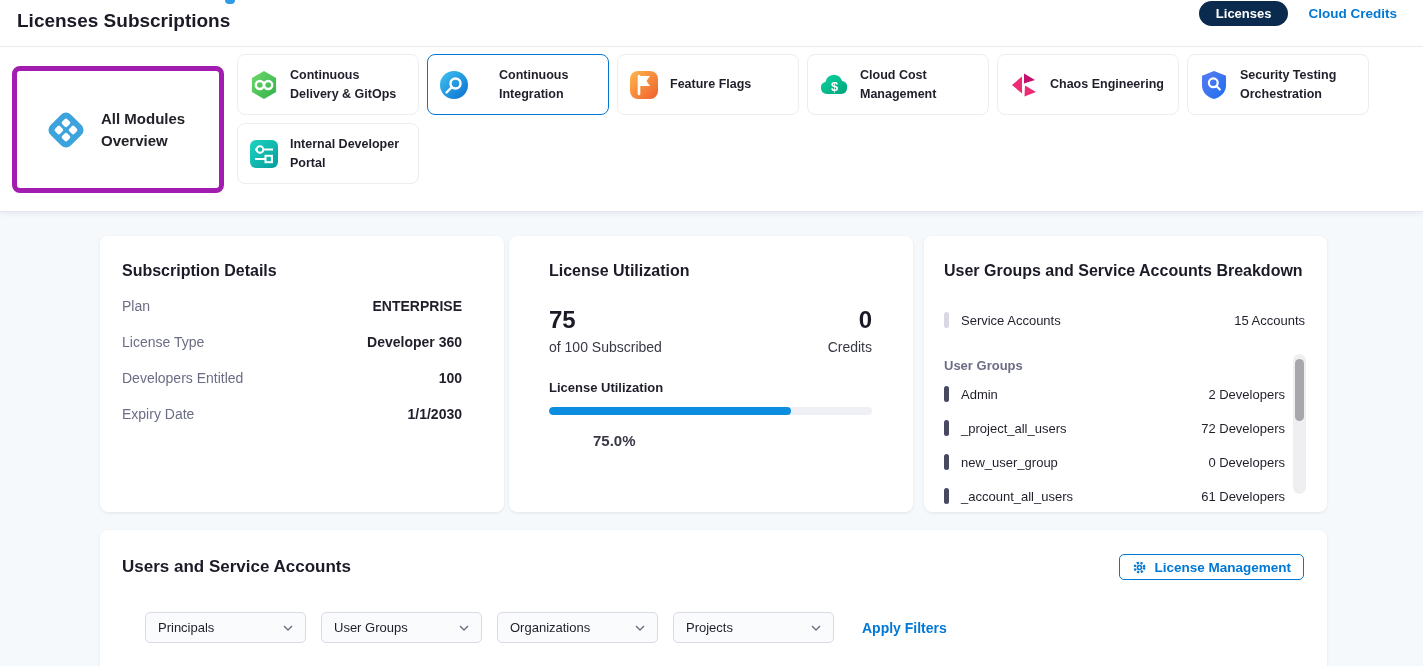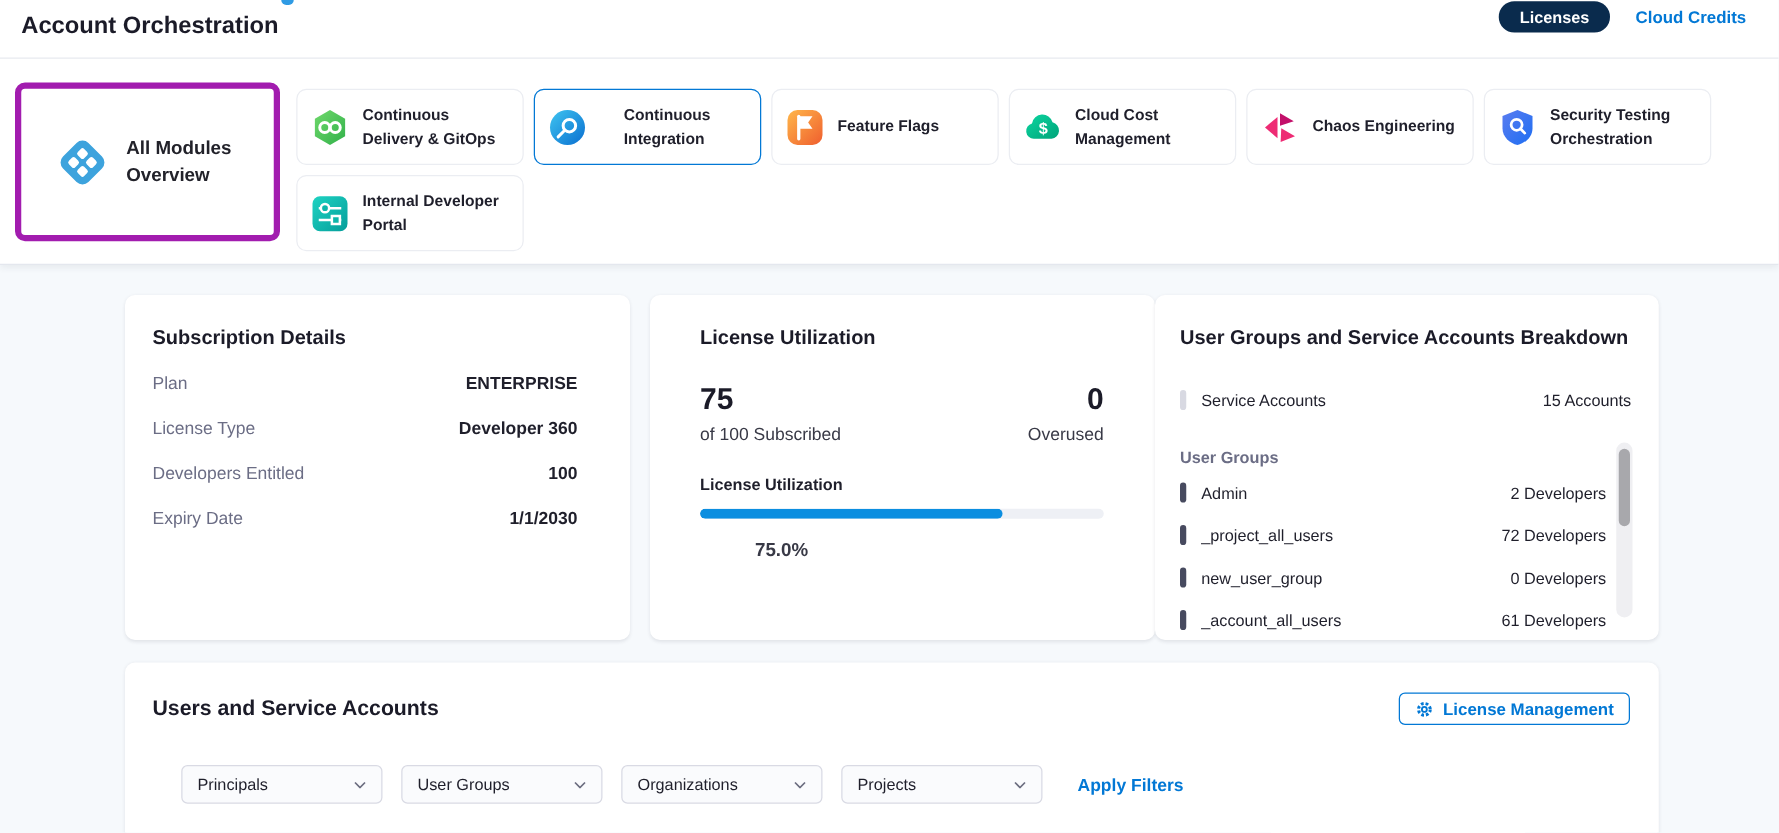--- a/index.html
+++ b/index.html
@@ -18,40 +18,40 @@
               border:none; border-radius:13px; height:25px; padding:0 17px; cursor:pointer; }
   .link-tab { color:#0278d5; font-size:13.5px; font-weight:700; text-decoration:none; cursor:pointer; }
 
   
   .modulebar { position:absolute; top:47px; left:0; width:100%; height:165px; background:#fff;
                border-bottom:1px solid #e4e7ee; box-shadow:0 2px 5px rgba(40,50,70,.07); z-index:4; }
   .overview-card { position:absolute; left:12px; top:19px; width:212px; height:127px;
                    background:#fff; border:5px solid #a21caf; border-radius:8px;
                    display:flex; align-items:center; justify-content:center; gap:12px; cursor:pointer; }
   .overview-label { font-size:15px; font-weight:700; width:92px; line-height:1.45; }
-  .module-cards { position:absolute; left:237px; top:24px; width:1140px;
+  .module-cards { position:absolute; left:237px; top:7px; width:1140px;
                   display:flex; flex-wrap:wrap; gap:8px; }
   .module-card { width:182px; height:61px; background:#fff; border:1px solid #ebedf2; border-radius:8px;
                  display:flex; align-items:center; gap:10px; padding:0 10px; cursor:pointer; }
   .module-card.selected { border:1.6px solid #0278d5;gap:29px; }
   .module-label { font-size:12.5px; font-weight:600; line-height:1.45; color:#1f1f2b; }
   .micon { width:32px; height:32px; flex:0 0 32px; }
 
   
   .card { position:absolute; background:#fff; border-radius:8px;
           box-shadow:0 1px 3px rgba(35,44,56,.1); }
   .card-title { font-size:16px; font-weight:700; color:#1b1b28; }
 
   .card-sub { left:100px; top:236px; width:404px; height:276px; padding:26px 42px 0 22px; }
   .kv-rows { margin-top:8px; }
   .kv-row { height:36px; display:flex; align-items:center; justify-content:space-between; }
   .kv-label { font-size:14px; color:#6b6d85; }
   .kv-value { font-size:14px; font-weight:700; color:#1f1f2b; }
 
-  .card-util { left:520px; top:236px; width:404px; height:276px; padding:26px 41px 0 40px; }
+  .card-util { left:509px; top:236px; width:404px; height:276px; padding:26px 41px 0 40px; }
   .util-stats { margin-top:26px; display:flex; justify-content:space-between;gap:48px; }
   .stat-num { font-size:24px; font-weight:700; color:#1b1b28; }
   .stat-cap { font-size:14px; color:#383946; margin-top:5px; }
   .stat-right { text-align:right; }
   .bar-label { margin-top:25px; font-size:13px; font-weight:700; color:#1f1f2b; }
   .bar-track { margin-top:12px; width:100%; height:8px; background:#eef0f5; border-radius:4px; overflow:hidden; }
   .bar-fill { height:100%; background:#0b8ee0; border-radius:4px; }
   .bar-percent { margin-top:17px; font-size:15px; font-weight:700; color:#383946;margin-left:44px; }
 
   .card-breakdown { left:924px; top:236px; width:403px; height:276px; padding:26px 22px 0 20px; }
@@ -83,21 +83,21 @@
   .dropdown-text { font-size:13px; color:#1f1f2b; }
   .apply-filters { margin-left:13px; color:#0278d5; font-size:14px; font-weight:700; text-decoration:none; cursor:pointer; }
 </style>
 </head>
 <body>
 
 <div class="page">
 
   <div class="header">
     <div class="top-artifact"></div>
-    <div class="page-title">Account Orchestration</div>
+    <div class="page-title">Licenses Subscriptions</div>
     <div class="header-right">
       <button class="pill-tab">Licenses</button>
       <a class="link-tab">Cloud Credits</a>
     </div>
   </div>
 
   <div class="modulebar">
 
     <div class="overview-card">
       <svg class="micon" style="width:46px;height:46px;flex:0 0 46px" viewBox="0 0 48 48">
@@ -241,21 +241,21 @@
 
   <div class="card card-util">
     <div class="card-title">License Utilization</div>
     <div class="util-stats">
       <div>
         <div class="stat-num">75</div>
         <div class="stat-cap">of 100 Subscribed</div>
       </div>
       <div class="stat-right">
         <div class="stat-num">0</div>
-        <div class="stat-cap">Overused</div>
+        <div class="stat-cap">Credits</div>
       </div>
     </div>
     <div class="bar-label">License Utilization</div>
     <div class="bar-track">
       <div class="bar-fill" style="width: 75%;"></div>
     </div>
     <div class="bar-percent">75.0%</div>
   </div>
 
   <div class="card card-breakdown">

